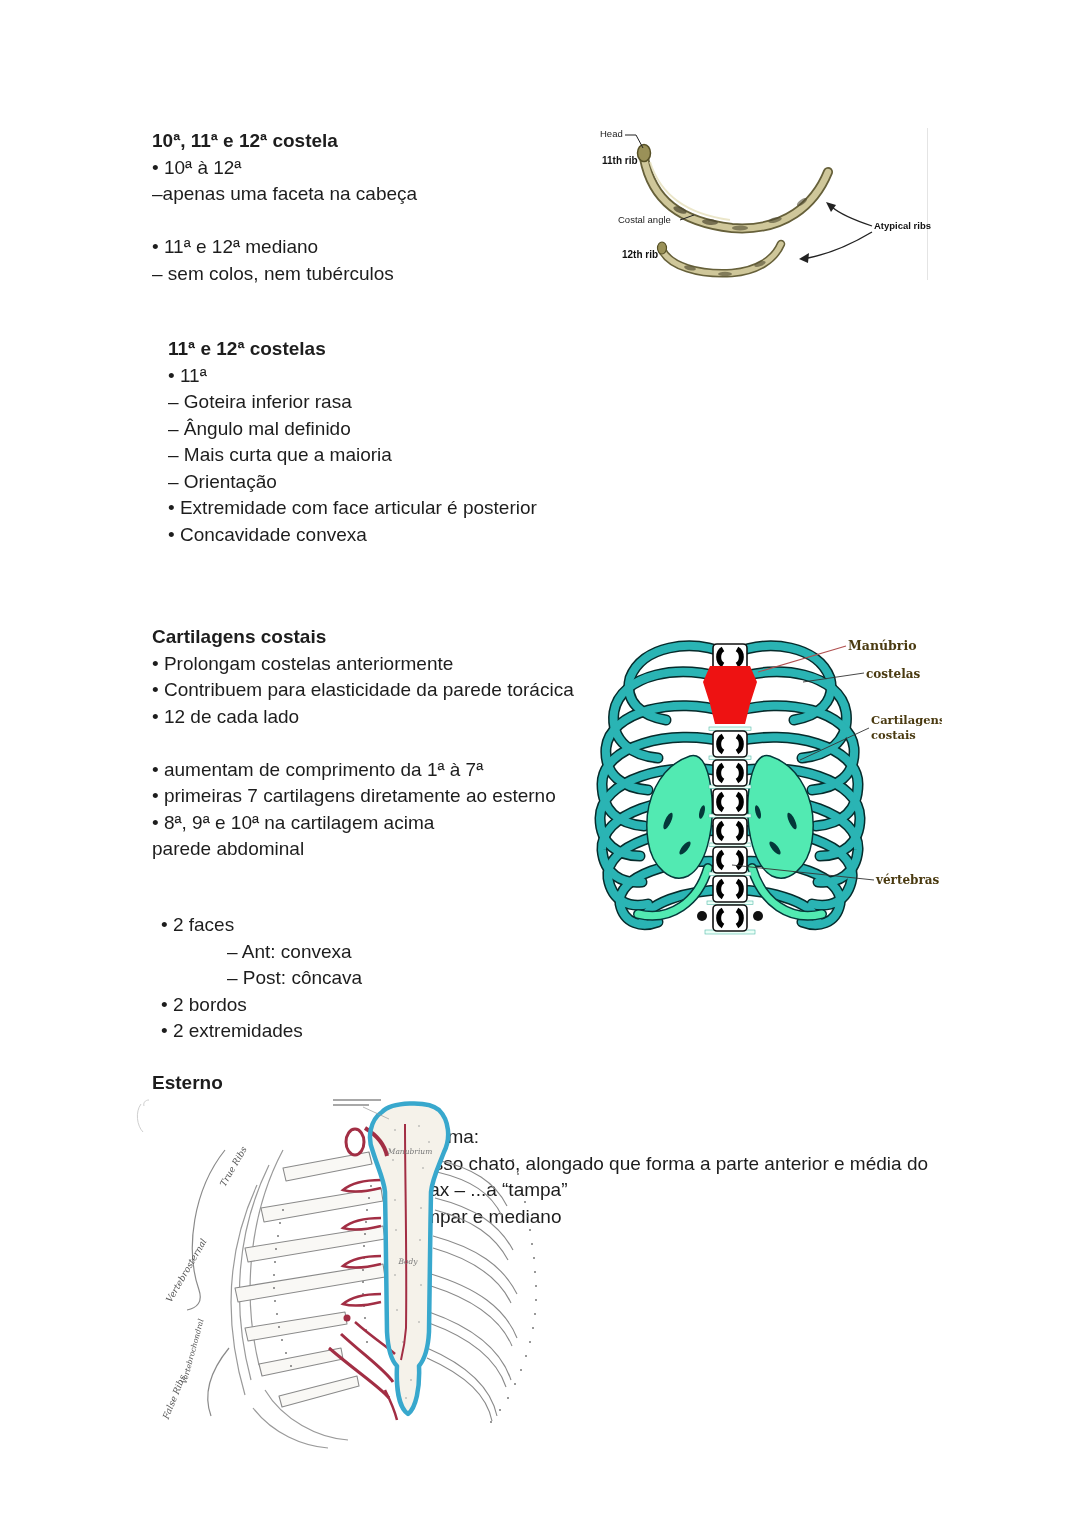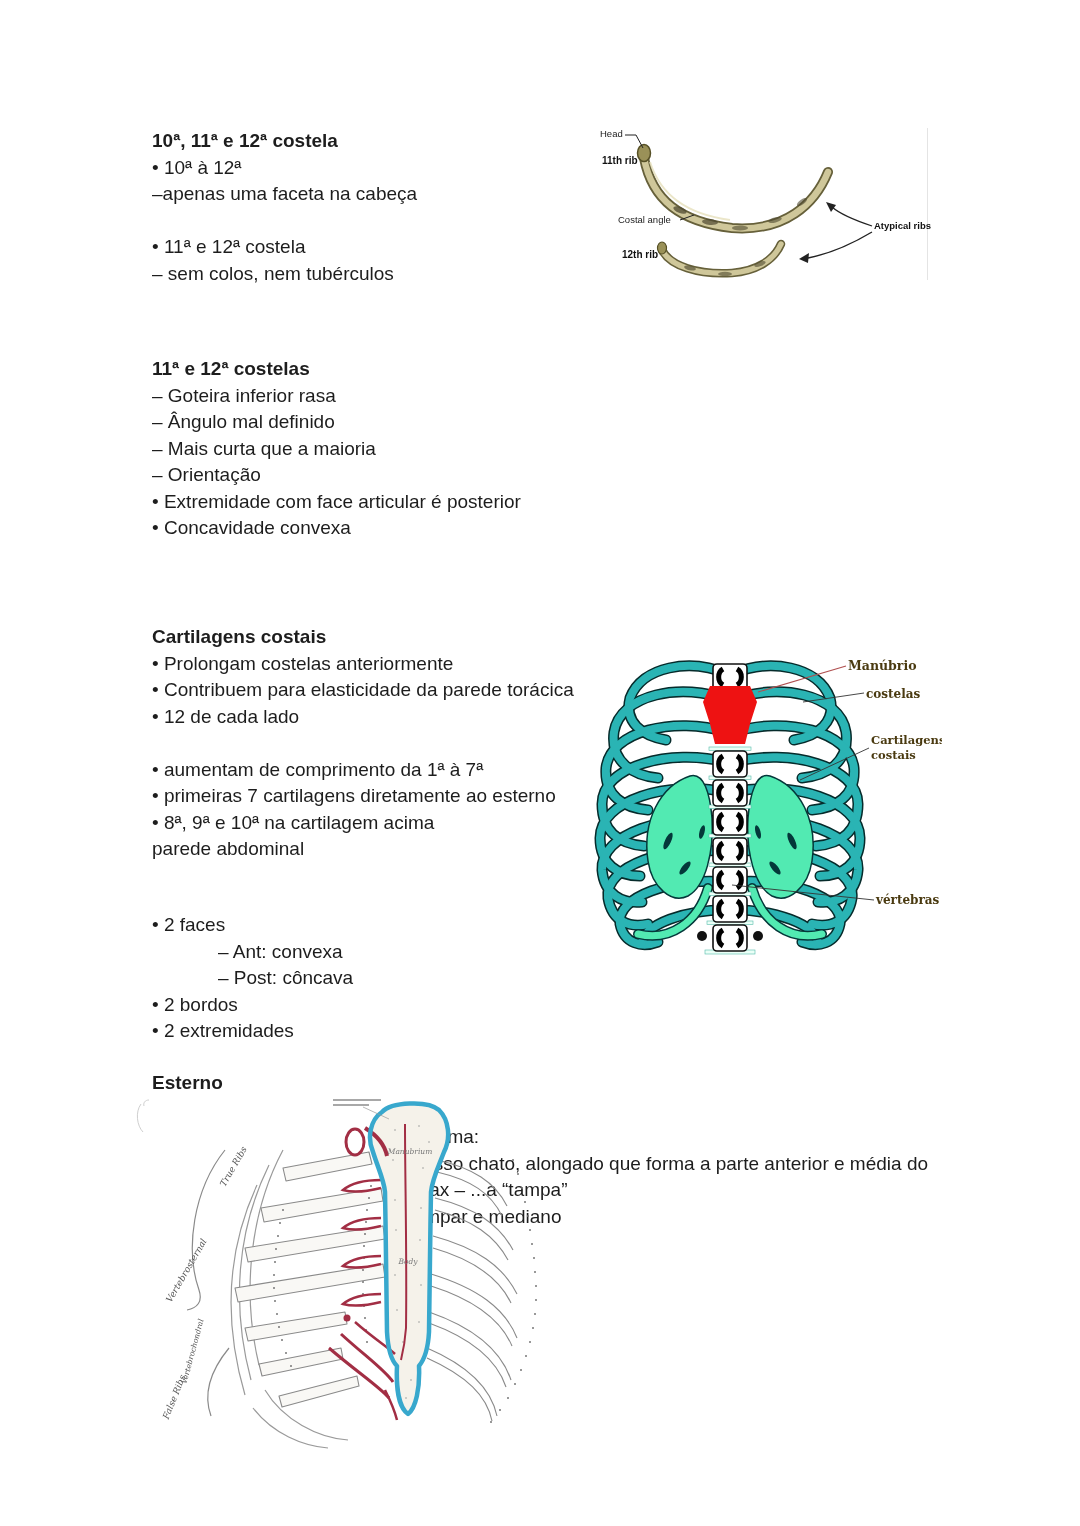--- a/index.html
+++ b/index.html
@@ -17,47 +17,48 @@
 </head>
 <body>
 
 <div class="page">
 
   <div class="tb" style="top:128px;">
     <div class="line h">10ª, 11ª e 12ª costela</div>
     <div class="line">• 10ª à 12ª</div>
     <div class="line">–apenas uma faceta na cabeça</div>
     <div class="gap"></div>
-    <div class="line">• 11ª e 12ª costela</div>
+    <div class="line">• 11ª e 12ª mediano</div>
     <div class="line">– sem colos, nem tubérculos</div>
   </div>
 
-  <div class="tb" style="top:356px;">
+  <div class="tb" style="top:336px;margin-left:16px;">
     <div class="line h">11ª e 12ª costelas</div>
+    <div class="line">• 11ª</div>
     <div class="line">– Goteira inferior rasa</div>
     <div class="line">– Ângulo mal definido</div>
     <div class="line">– Mais curta que a maioria</div>
     <div class="line">– Orientação</div>
     <div class="line">• Extremidade com face articular é posterior</div>
     <div class="line">• Concavidade convexa</div>
   </div>
 
   <div class="tb" style="top:624px;">
     <div class="line h">Cartilagens costais</div>
     <div class="line">• Prolongam costelas anteriormente</div>
     <div class="line">• Contribuem para elasticidade da parede torácica</div>
     <div class="line">• 12 de cada lado</div>
     <div class="gap"></div>
     <div class="line">• aumentam de comprimento da 1ª à 7ª</div>
     <div class="line">• primeiras 7 cartilagens diretamente ao esterno</div>
     <div class="line">• 8ª, 9ª e 10ª na cartilagem acima</div>
     <div class="line">parede abdominal</div>
   </div>
 
-  <div class="tb" style="top:912px;">
+  <div class="tb" style="top:912px;margin-left:9px;">
     <div class="line">• 2 faces</div>
     <div class="line ind">– Ant: convexa</div>
     <div class="line ind">– Post: côncava</div>
     <div class="line">• 2 bordos</div>
     <div class="line">• 2 extremidades</div>
   </div>
 
   <div class="tb" style="top:1070px;">
     <div class="line h">Esterno</div>
   </div>
@@ -100,21 +101,21 @@
       <polygon points="219,137 229,131 228,141" fill="#222"></polygon>
 
       <text x="20" y="15" font-size="9.5" fill="#222">Head</text>
       <text x="22" y="42" font-size="10" font-weight="bold" fill="#111">11th rib</text>
       <text x="38" y="101" font-size="9.5" fill="#222">Costal angle</text>
       <text x="42" y="136" font-size="10" font-weight="bold" fill="#111">12th rib</text>
       <text x="294" y="107" font-size="9.5" font-weight="bold" fill="#111">Atypical ribs</text>
     </svg>
   </div>
 
-  <div class="fig" style="left:590px;top:636px;">
+  <div class="fig" style="left:590px;top:616px;">
     <svg width="352" height="330" viewBox="0 0 352 330">
       <g stroke-linecap="round" fill="none">
 
         <path d="M 138,38 C 100,22 52,30 40,62 C 34,86 52,100 76,104" stroke="#062b2b" stroke-width="11"></path>
         <path d="M 138,64 C 92,46 30,58 24,96 C 20,126 44,140 68,142" stroke="#062b2b" stroke-width="11"></path>
         <path d="M 136,96 C 85,80 20,95 16,132 C 14,160 34,172 58,174" stroke="#062b2b" stroke-width="11"></path>
         <path d="M 136,126 C 80,112 12,130 12,168 C 12,196 30,208 54,210" stroke="#062b2b" stroke-width="11"></path>
         <path d="M 136,156 C 78,144 10,164 10,202 C 10,228 28,240 50,240" stroke="#062b2b" stroke-width="11"></path>
         <path d="M 136,186 C 76,176 10,198 12,234 C 14,258 32,268 52,266" stroke="#062b2b" stroke-width="11"></path>
         <path d="M 136,216 C 78,208 14,230 18,262 C 22,286 40,292 58,288" stroke="#062b2b" stroke-width="11"></path>

